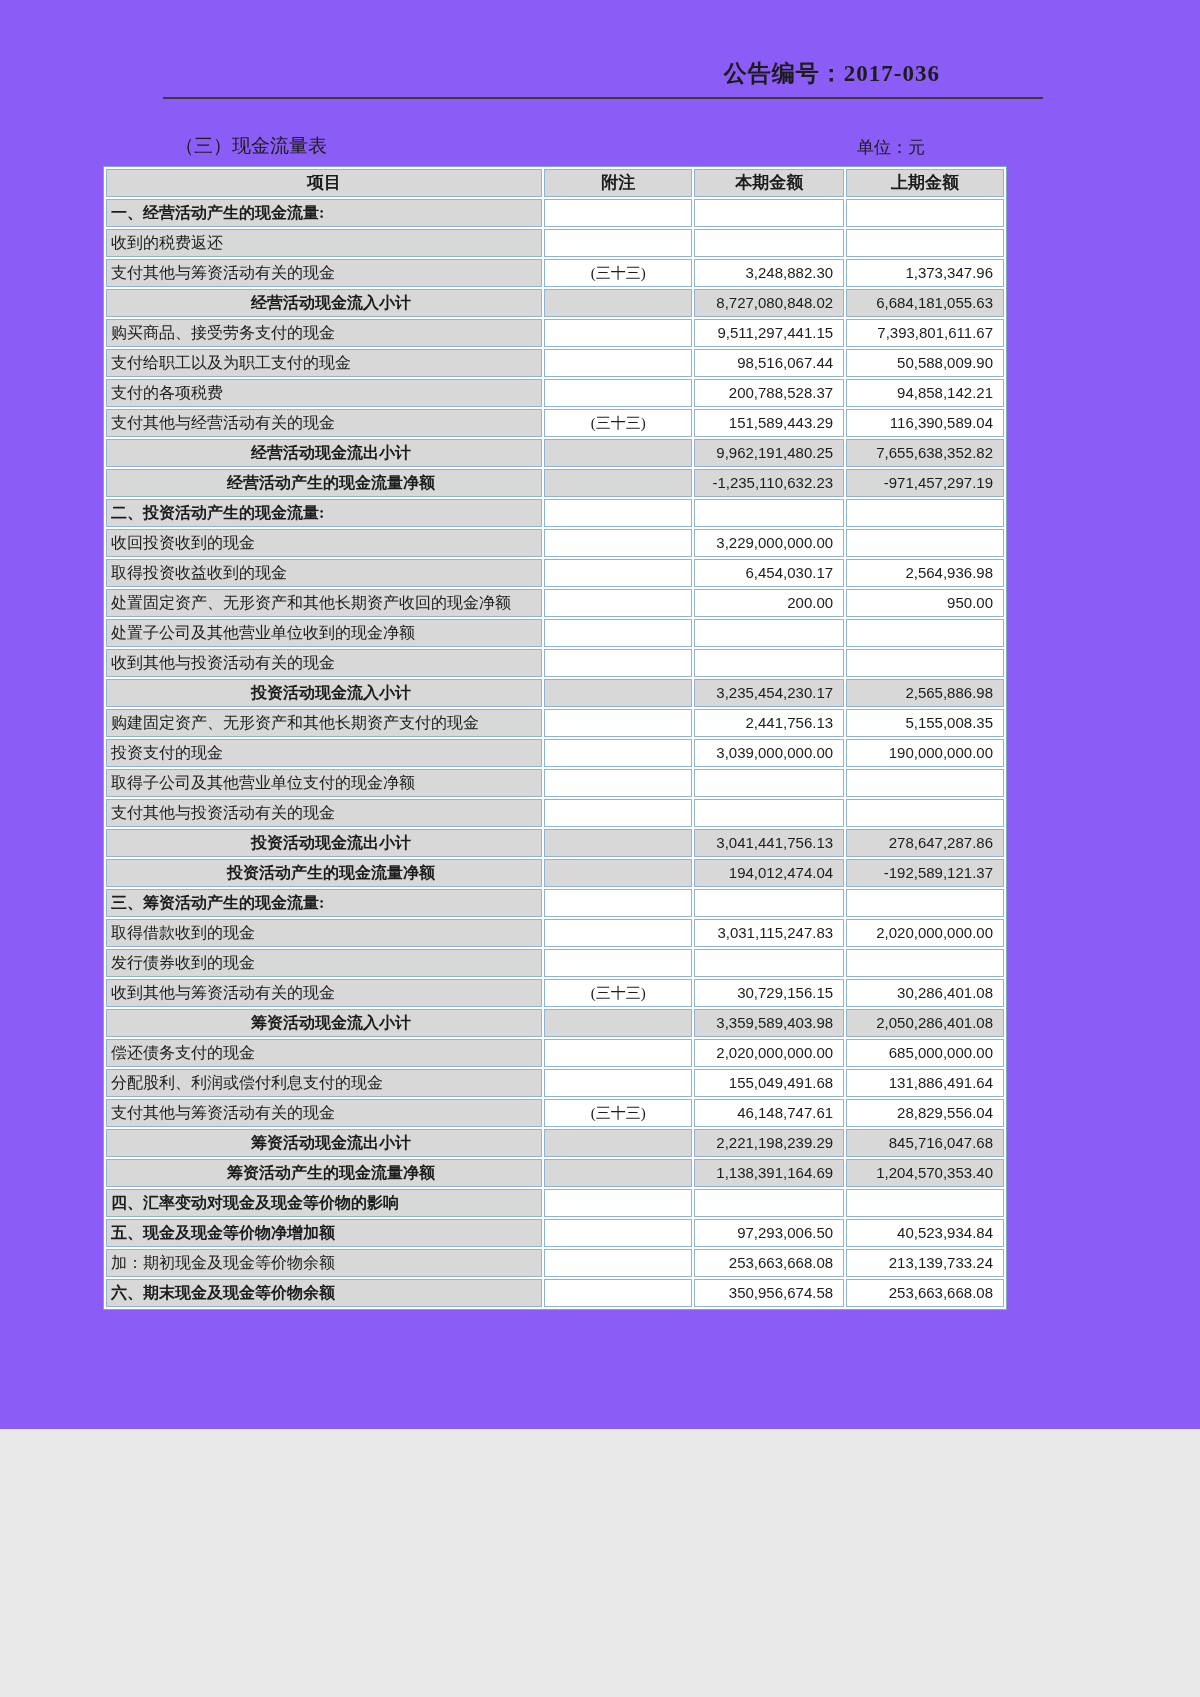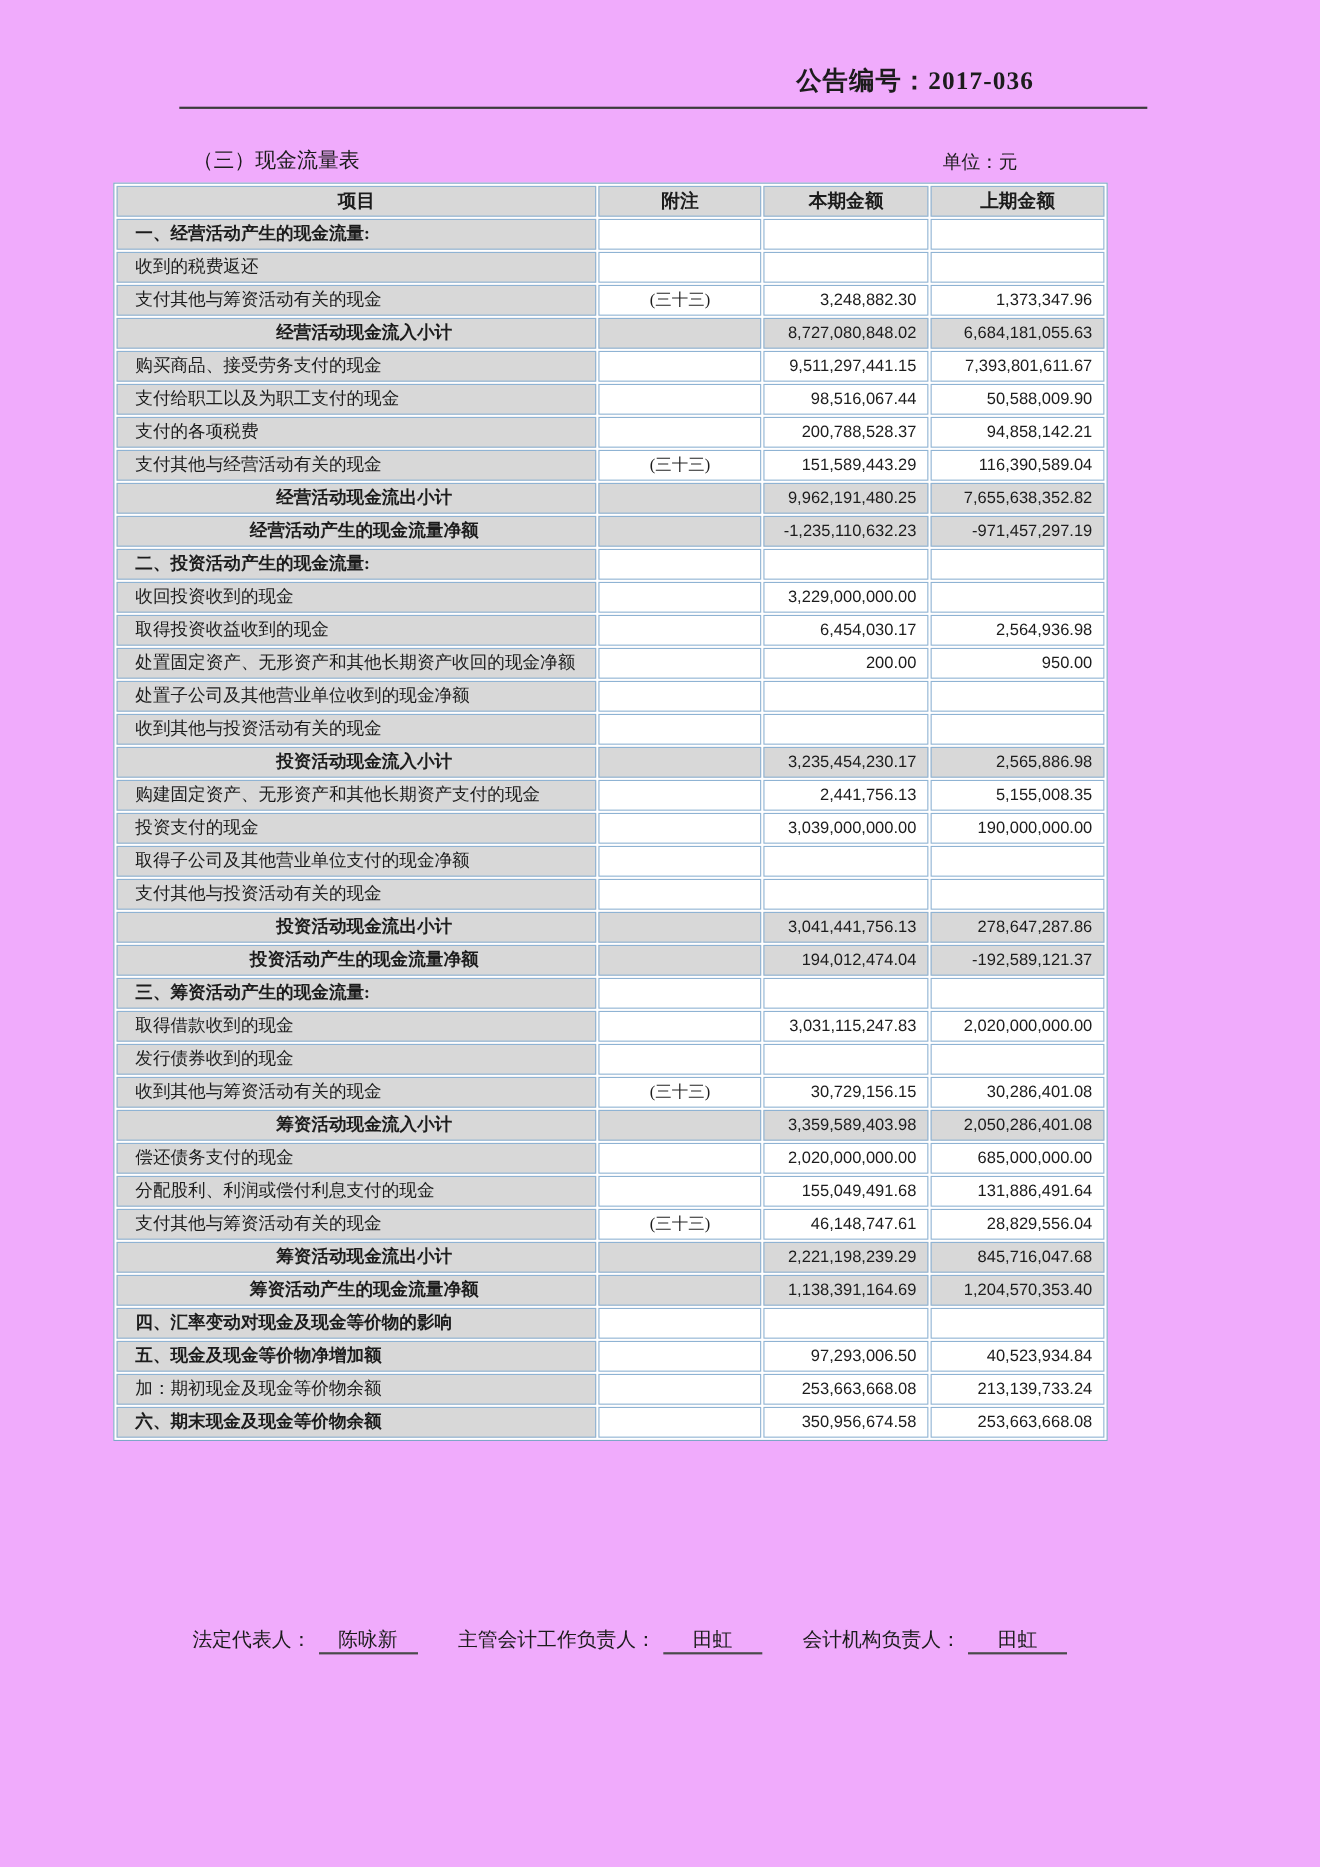--- a/index.html
+++ b/index.html
@@ -1,18 +1,18 @@
 <!DOCTYPE html>
 <html><head>
 <meta charset="utf-8">
 <style>
   html,body { margin:0; padding:0; background:#e9e9e9; }
   .page {
-    position:relative; width:1200px; height:1697px; margin:0 auto;
-    background:#f0abfc; color:#1c1c1c;
+    position:relative; width:1200px; height:1429px; margin:0 auto;
+    background:#8b5cf6; color:#1c1c1c;
     font-family:"Liberation Serif", serif;
     overflow:hidden;
   }
   .announce {
     position:absolute; top:58px; right:260px;
     font-size:23px; font-weight:bold; letter-spacing:1px;
     font-family:"Liberation Serif", serif;
   }
   .header-rule {
     position:absolute; top:97px; left:163px; width:880px; height:2px;
@@ -38,21 +38,21 @@
   th, td {
     border:1px solid #8fb3d3;
     height:26px; padding:0 2px;
     font-size:16px; line-height:26px;
     overflow:hidden; white-space:nowrap;
     background:#ffffff;
   }
   th {
     background:#d8d8d8; font-weight:bold; text-align:center; font-size:17px;
   }
-  td.c-item  { background:#d8d8d8; text-align:left; padding-left:16px; }
+  td.c-item  { background:#d8d8d8; text-align:left; padding-left:4px; }
   td.c-note  { text-align:center; font-size:15px; }
   td.c-num   { text-align:right; padding-right:10px;
                font-family:"Liberation Sans", sans-serif; font-size:15px; }
 
   tr.row-section td.c-item  { font-weight:bold; }
   tr.row-subtotal td        { background:#d8d8d8; }
   tr.row-subtotal td.c-item { text-align:center; font-weight:bold; padding-left:16px; }
 
   .signatures {
     position:absolute; top:1478px; left:175px; width:795px;

